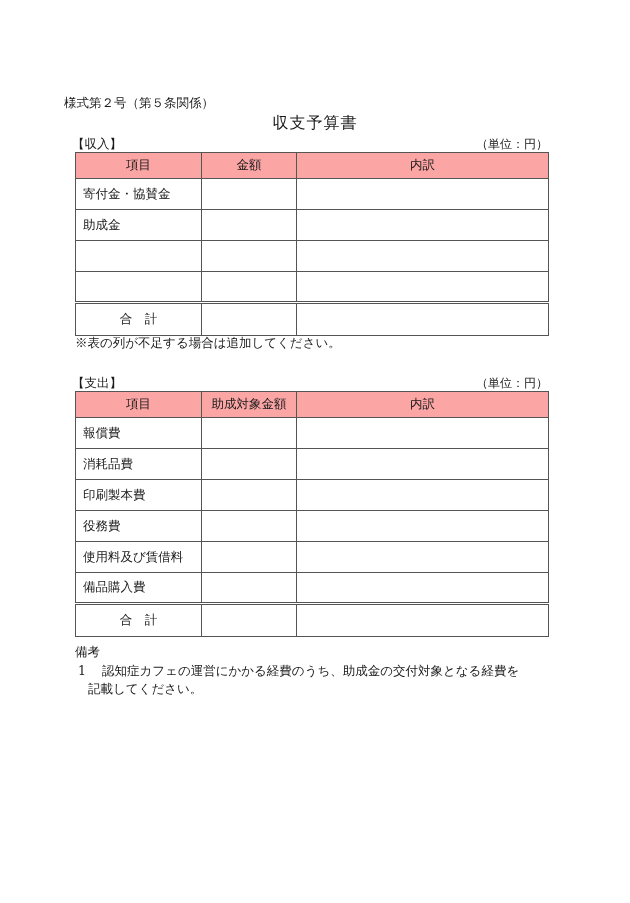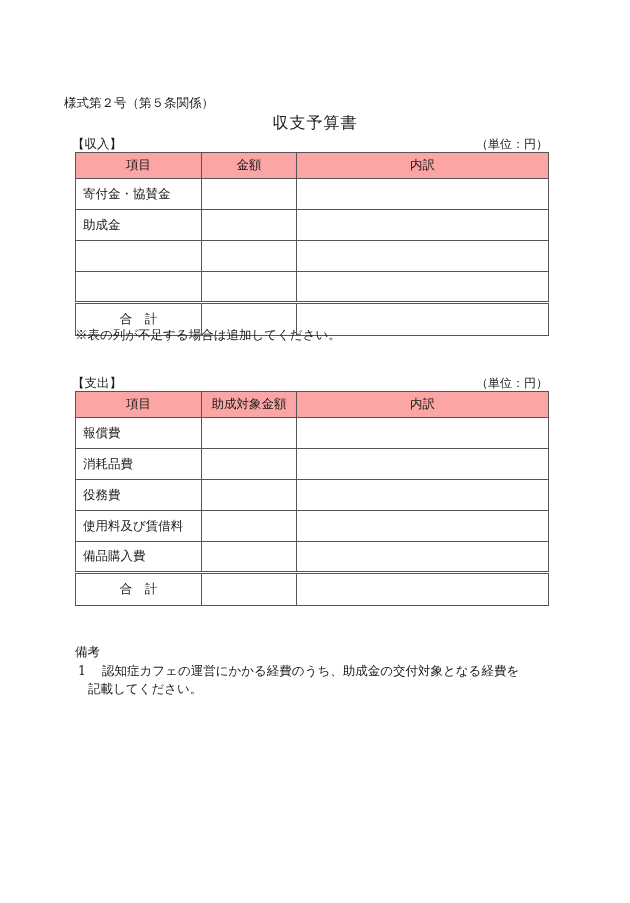--- a/index.html
+++ b/index.html
@@ -85,21 +85,21 @@
       <td></td>
     </tr>
     <tr class="total">
       <td class="total-label">合　計</td>
       <td></td>
       <td></td>
     </tr>
   </tbody>
 </table>
 
-<div class="abs note" style="top:327px;">※表の列が不足する場合は追加してください。</div>
+<div class="abs note" style="top:335px;">※表の列が不足する場合は追加してください。</div>
 
 <div class="abs sec-label" style="top:375px;">【支出】</div>
 <div class="abs unit" style="top:375px;">（単位：円）</div>
 
 <table class="budget" style="top:391px;">
   <colgroup>
       <col class="col1">
       <col class="col2">
       <col class="col3">
     </colgroup>
@@ -111,20 +111,25 @@
     </tr>
   </thead>
   <tbody>
     <tr>
       <td class="item">報償費</td>
       <td></td>
       <td></td>
     </tr>
     <tr>
       <td class="item">消耗品費</td>
+      <td></td>
+      <td></td>
+    </tr>
+    <tr>
+      <td class="item">印刷製本費</td>
       <td></td>
       <td></td>
     </tr>
     <tr>
       <td class="item">役務費</td>
       <td></td>
       <td></td>
     </tr>
     <tr>
       <td class="item">使用料及び賃借料</td>

